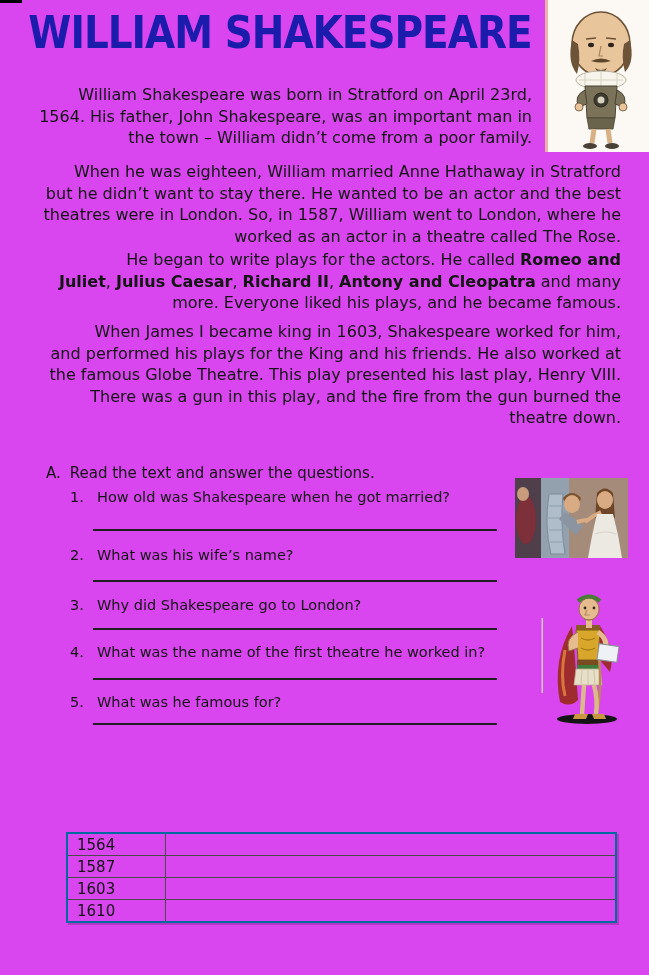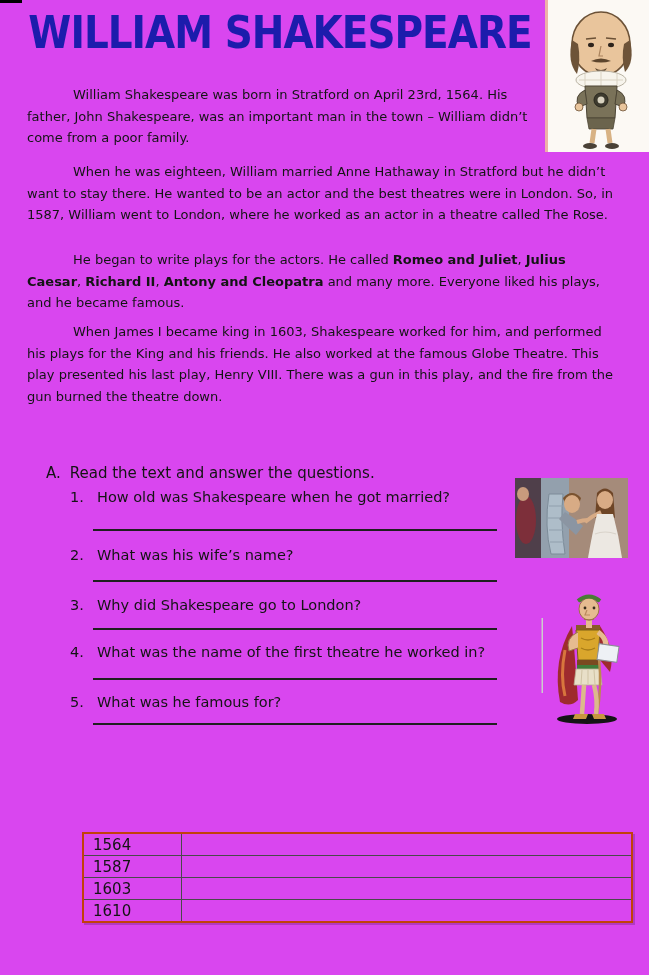--- a/index.html
+++ b/index.html
@@ -4,22 +4,22 @@
 <style>
   html,body{margin:0;padding:0;background:#ffffff;}
   .page{position:relative;width:649px;height:975px;background:#ffffff;overflow:hidden;
         font-family:"DejaVu Sans",sans-serif;color:#141414;}
   .artifact{position:absolute;left:0;top:0;width:22px;height:3px;background:#000;}
 
   .title{position:absolute;top:8px;left:18px;width:524px;margin:0;text-align:center;
          font-size:39px;font-weight:bold;letter-spacing:-1px;color:#1c1cac;
          transform:scaleY(1.12);transform-origin:top center;white-space:nowrap;}
 
-  .para{position:absolute;left:27px;width:594px;margin:0;font-size:13px;
-        line-height:21.5px;text-indent:46px;}
+  .para{position:absolute;left:27px;width:594px;margin:0;font-size:16px;
+        line-height:21.5px;text-indent:46px;text-align:right;}
   .p1{top:84px;width:505px;}
   .p2{top:161px;}
   .p3{top:249px;}
   .p4{top:321px;}
   .p5{top:414px;}
   .play{font-weight:bold;}
 
   .sec-header{position:absolute;font-size:15px;}
   .sec-a{top:464px;left:46px;}
   .sec-b{top:788px;left:46px;}
@@ -30,22 +30,22 @@
   .q1{top:489px}.q2{top:547px}.q3{top:597px}.q4{top:644px}.q5{top:694px}
 
   .ans{position:absolute;left:93px;width:404px;height:0;border-top:2px solid #1f1f1f;}
   .a1{top:529px}.a2{top:580px}.a3{top:628px}.a4{top:678px}.a5{top:723px}
 
   .img{position:absolute;margin:0;padding:0;line-height:0;}
   .portrait{left:545px;top:0;width:104px;height:152px;}
   .romeo{left:515px;top:478px;width:113px;height:80px;}
   .caesar{left:540px;top:588px;width:95px;height:140px;}
 
-  table.years{position:absolute;left:82px;top:832px;width:551px;border-collapse:collapse;
-              font-size:15px;border:2px solid #c2410c;box-shadow:2px 2px 0 rgba(0,0,0,0.18);}
+  table.years{position:absolute;left:66px;top:832px;width:551px;border-collapse:collapse;
+              font-size:15px;border:2px solid #0369a1;box-shadow:2px 2px 0 rgba(0,0,0,0.18);}
   table.years td{border:1px solid #4a4a4a;height:21px;padding:0;}
   table.years td.year{width:88px;padding-left:9px;}
 </style>
 </head>
 <body>
 
 <div class="page" style="background: #d946ef; color: rgb(20, 20, 20);">
 
   <div class="artifact"></div>
 

